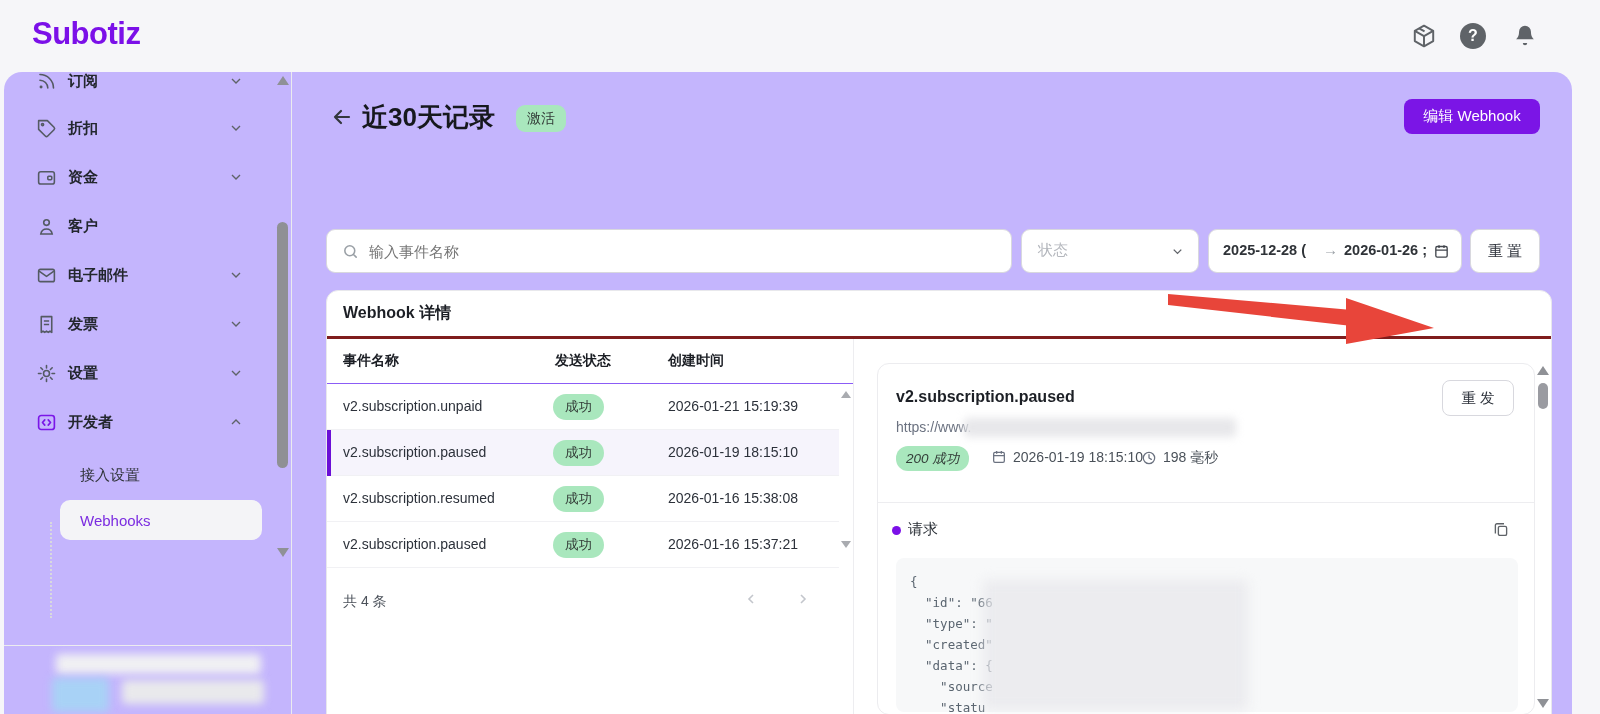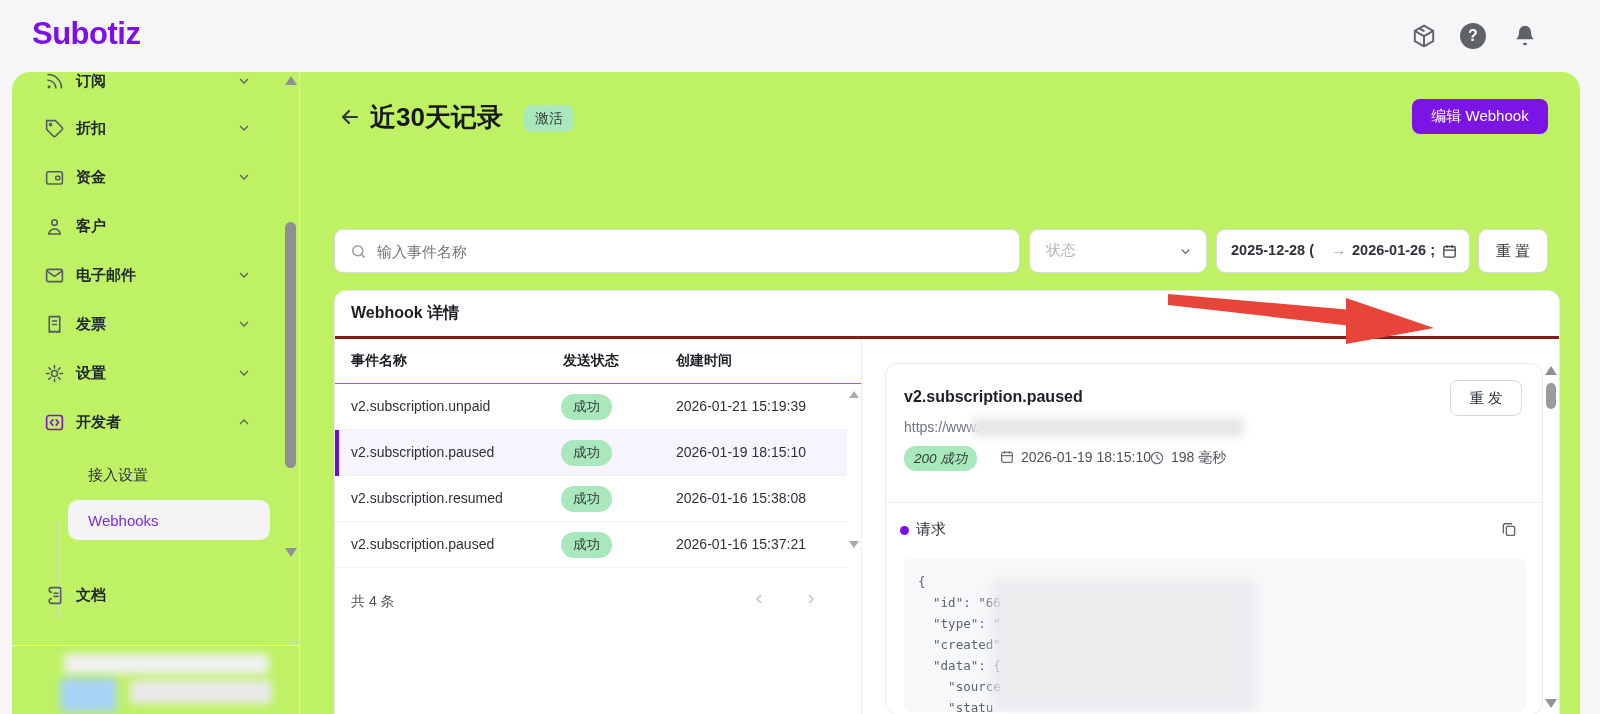--- a/index.html
+++ b/index.html
@@ -5,21 +5,21 @@
   * { margin:0; padding:0; box-sizing:border-box; }
   html,body { width:1600px; height:714px; font-family:"Liberation Sans",sans-serif; }
   body { background:#f6f6f9; overflow:hidden; }
   .stage { position:relative; width:1280px; height:714px;padding-left:36px; }
 
   
   .logo { position:absolute; left:32px; top:16px; font-size:31px; font-weight:800; color:#7b10e8; letter-spacing:-0.5px; }
   .topicon { position:absolute; top:23px; width:26px; height:26px; }
 
   
-  .window { position:absolute; left:12px; top:72px; width:1568px; height:642px; background:#bef264; border-radius:18px 18px 0 0; }
+  .window { position:absolute; left:4px; top:72px; width:1568px; height:642px; background:#c4b5fd; border-radius:18px 18px 0 0; }
 
   
   .sidebar { position:absolute; left:0; top:0; width:288px; height:642px; border-right:1px solid #ebebee; }
   .si { position:absolute; left:0; width:260px; height:30px; display:flex; align-items:center; cursor:pointer; }
   .si .ic { position:absolute; left:32px; width:21px; height:21px; }
   .si .lb { position:absolute; left:64px; font-size:15px; font-weight:600; color:#23272e; }
   .si .ch { position:absolute; left:224px; width:16px; height:16px; }
   .sub { position:absolute; left:56px; width:202px; height:40px; display:flex; align-items:center; border-radius:10px; cursor:pointer; }
   .sub .lb2 { margin-left:20px; font-size:15px; color:#30343b; }
   .sub.active { background:#f4f4f7; }
@@ -167,44 +167,36 @@
             <path d="m6 15 6-6 6 6"></path>
           </svg>
       </div>
       <div class="dotline"></div>
       <div class="sub" style="top:383px">
         <span class="lb2">接入设置</span>
       </div>
       <div class="sub active" style="top:428px">
         <span class="lb2">Webhooks</span>
       </div>
-      <div class="si" style="top:508px">
-        <svg class="ic" viewBox="0 0 24 24" fill="none" stroke="#545a63" stroke-width="1.8" stroke-linecap="round" stroke-linejoin="round">
-            <path d="M8.5 3H18a1 1 0 0 1 1 1v16a1 1 0 0 1-1 1H8.5"></path>
-            <path d="M8.5 3a2.6 2.6 0 0 0 0 5.2M8.5 21a2.6 2.6 0 0 1 0-5.2"></path>
-            <path d="M11.5 9.5h4.5M11.5 13h4.5"></path>
-          </svg>
-        <span class="lb">文档</span>
-      </div>
 
       <div style="position:absolute; left:273px; top:4px;" class="tri-up"></div>
       <div class="thumb" style="left:273px; top:150px; width:11px; height:246px;"></div>
       <div style="position:absolute; left:273px; top:476px;" class="tri-down"></div>
 
       <div class="sb-divider"></div>
       <div class="blurblock" style="left:52px; top:582px; width:205px; height:20px; background:#f0f0f3;"></div>
       <div class="blurblock" style="left:48px; top:606px; width:57px; height:34px; background:#a8d2f6;"></div>
       <div class="blurblock" style="left:118px; top:608px; width:142px; height:24px; background:#e9e9ec;"></div>
     </div>
 
     <svg style="position:absolute; left:326px; top:33px; width:24px; height:24px;" viewBox="0 0 24 24" fill="none" stroke="#33373d" stroke-width="2.2" stroke-linecap="round" stroke-linejoin="round">
         <path d="M19 12H5M11 18l-6-6 6-6"></path>
       </svg>
     <div class="page-title" style="top:28px; left:358px;">近30天记录</div>
-    <span class="badge-green" style="position:absolute; left:512px; top:33px; height:27px; padding:0 11px;">激活</span>
+    <span class="badge-green" style="position:absolute; left:512px; top:33px; height:27px; padding:0 11px;border-radius:9px;">激活</span>
     <button class="btn-purple" style="top:27px;">编辑 Webhook</button>
 
     <div class="input" style="left:322px; width:686px;">
       <svg style="position:absolute; left:15px; top:13px; width:17px; height:17px;" viewBox="0 0 24 24" fill="none" stroke="#9aa0a6" stroke-width="2.2" stroke-linecap="round">
           <circle cx="11" cy="11" r="7"></circle>
           <path d="m20 20-3.8-3.8"></path>
         </svg>
       <input style="position: absolute; left: 42px; top: 0px; width: 630px; height: 42px; border: none; outline: none; font-size: 15px; font-family: inherit; color: rgb(48, 52, 59); background: transparent;" placeholder="输入事件名称">
     </div>
     <div class="select" style="left:1017px; width:178px; cursor:pointer;">

